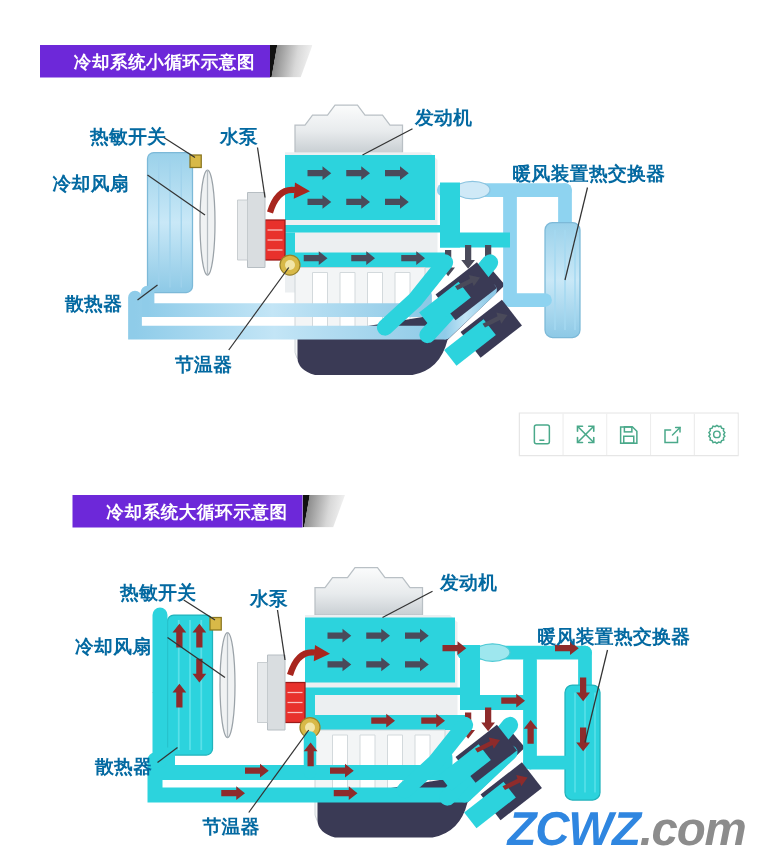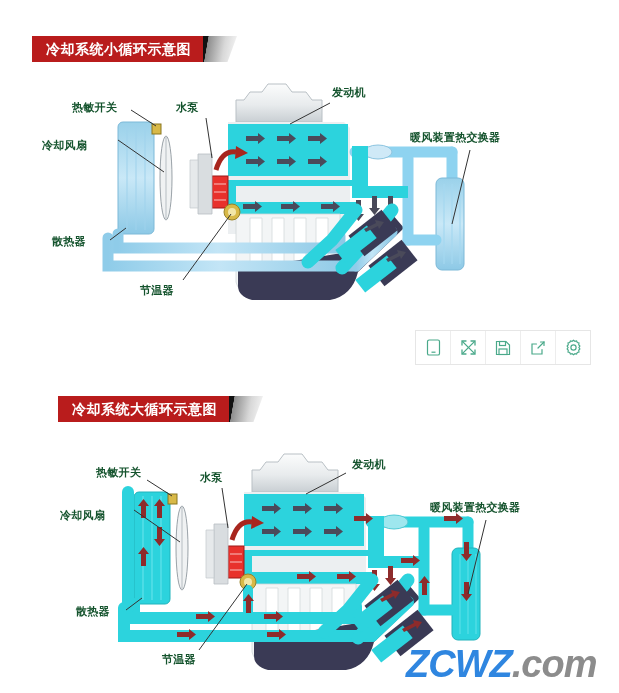--- a/index.html
+++ b/index.html
@@ -10,39 +10,39 @@
   .page{position:absolute;inset:0;background:#ffffff;}
 
   
   .figure{position:absolute;left:0;width:619px;background:#ffffff;}
   #figure-1{top:0;height:320px;}
   #figure-2{top:380px;height:313px;text-align:right;}
 
   
   .banner{position:absolute;height:26px;display:flex;align-items:center;}
   .banner-body{
-    background:#b91c1c;height:26px;display:flex;align-items:center;
-    padding:0 12px 0 14px;
+    background:#6d28d9;height:26px;display:flex;align-items:center;
+    padding:0 12px 0 27px;
   }
   .banner-title{
     color:#ffffff;font-size:14px;font-weight:bold;letter-spacing:0.5px;
     white-space:nowrap;line-height:26px;
   }
   .banner-tail{
     width:34px;height:26px;
     background:linear-gradient(100deg,#111 0%,#111 14%,#8d8d8d 15%,#d8d8d8 60%,#fafafa 100%);
     clip-path:polygon(0 0,100% 0,72% 100%,0 100%);
   }
 
   
   .diagram{position:absolute;left:0;top:0;}
 
   
   .lbl{
-    position:absolute;font-size:11px;font-weight:bold;color:#14532d;
+    position:absolute;font-size:15px;font-weight:bold;color:#0369a1;
     white-space:nowrap;letter-spacing:0.3px;
   }
 
   
   #toolbar{
     position:absolute;left:415px;top:330px;
     height:33px;display:flex;align-items:stretch;
     border:1px solid #e6e6e6;background:#ffffff;
   }
   .tool-btn{

